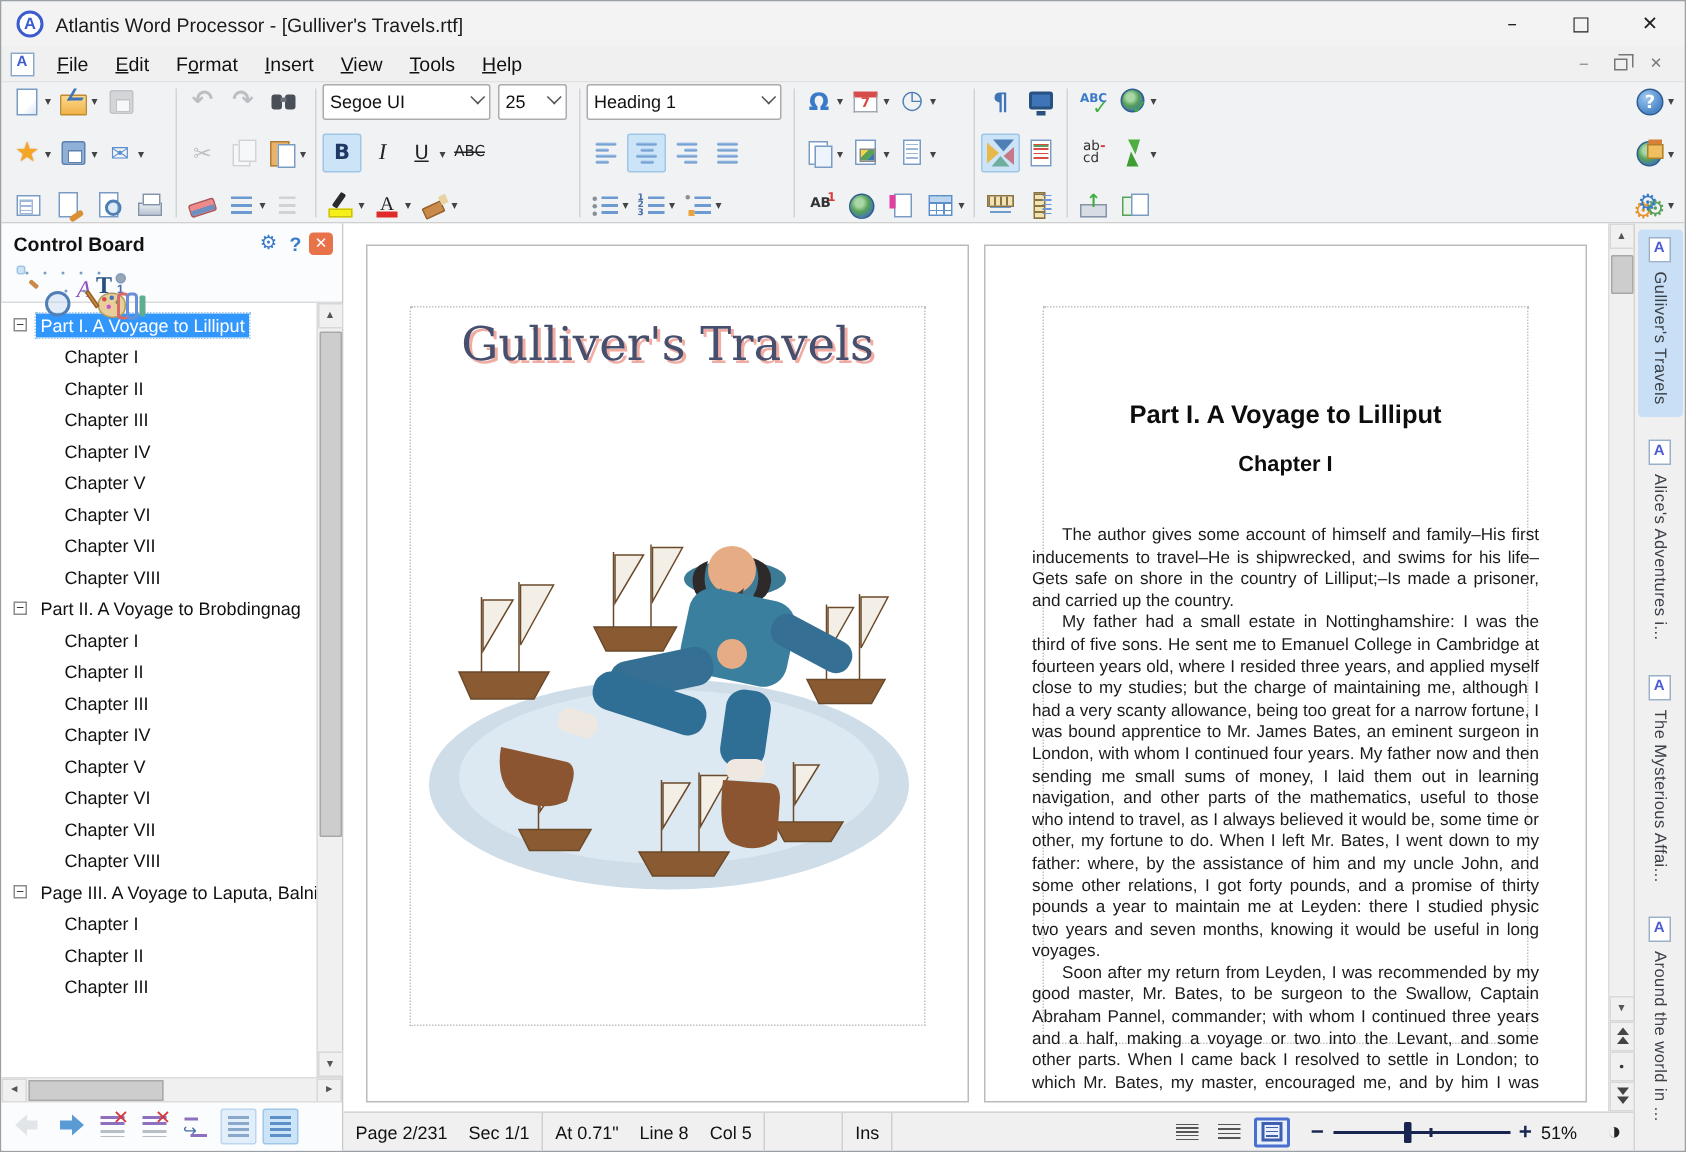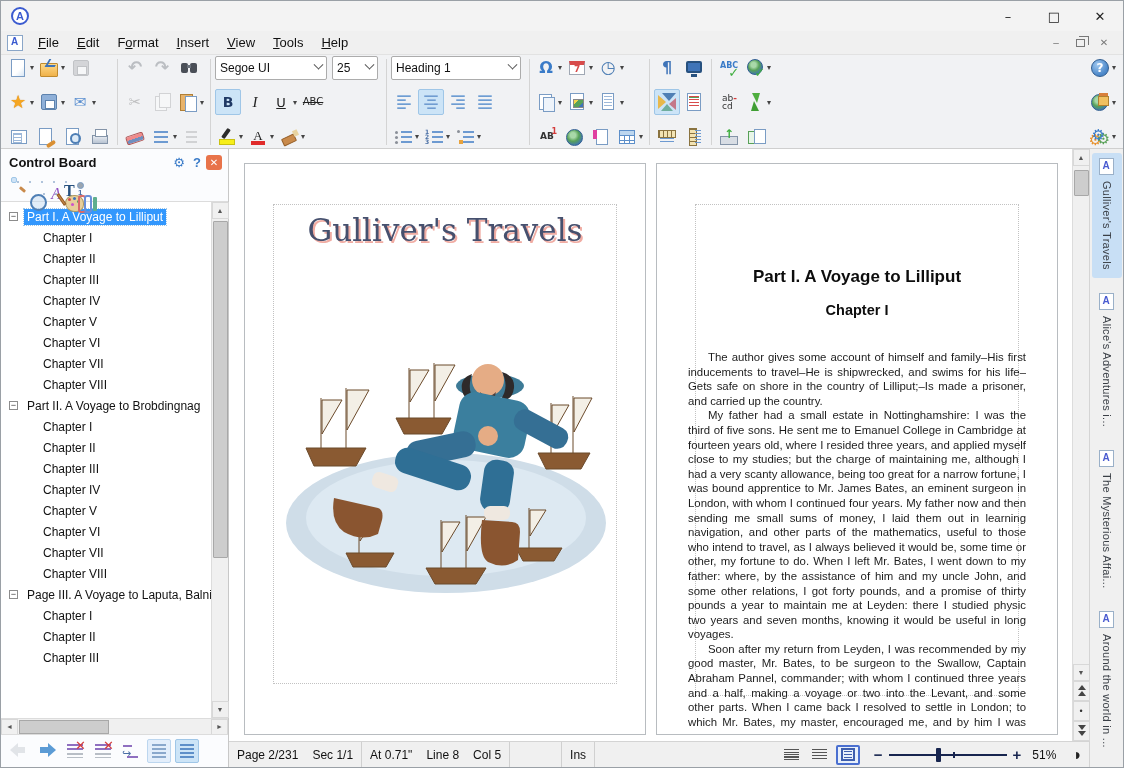--- a/index.html
+++ b/index.html
@@ -248,30 +248,31 @@
   .vb i{display:block;width:15px;height:12px;background:repeating-linear-gradient(#555 0 1px,transparent 1px 3px);}
   .vb.draft i{background:repeating-linear-gradient(#555 0 1px,transparent 1px 2.5px);}
   .vb.layout i{width:14px;height:13px;border:2px solid #3f5fae;background:repeating-linear-gradient(#3f5fae 0 1px,transparent 1px 3px) content-box;padding:1px;}
   .vb.sel{border-color:#4a6fd0;background:#e8f0fb;}
   .zoomer{display:flex;align-items:center;gap:6px;padding:0 8px;color:#17254f;}
   .zslider{position:relative;width:118px;height:16px;}
   .zslider .track{position:absolute;left:0;right:0;top:7px;height:2px;background:#17254f;}
   .zslider .tick{position:absolute;left:55%;top:5px;width:2px;height:6px;background:#17254f;}
   .zslider .thumb{position:absolute;left:40%;top:1px;width:5px;height:14px;background:#17254f;border-radius:1px;}
   .zpm{font-size:15px;font-weight:bold;color:#17254f;}
-  .zpct{min-width:34px;text-align:center;color:#111;}
+  .zpct{min-width:34px;text-align:left;color:#111;}
   .contrast{font-size:16px;color:#222;padding:0 8px 0 2px;display:flex;align-items:center;}
 </style>
 </head>
 <body>
 
 <div class="window">
 
   <div class="titlebar">
     <div class="app-logo">A</div>
+    <div class="title-text">Atlantis Word Processor - [Gulliver's Travels.rtf]</div>
     <div class="tb-btns">
       <div class="tb-btn">–</div>
       <div class="tb-btn">□</div>
       <div class="tb-btn">✕</div>
     </div>
   </div>
 
   <div class="menubar">
     <div class="mdoc">
         <span>A</span>

